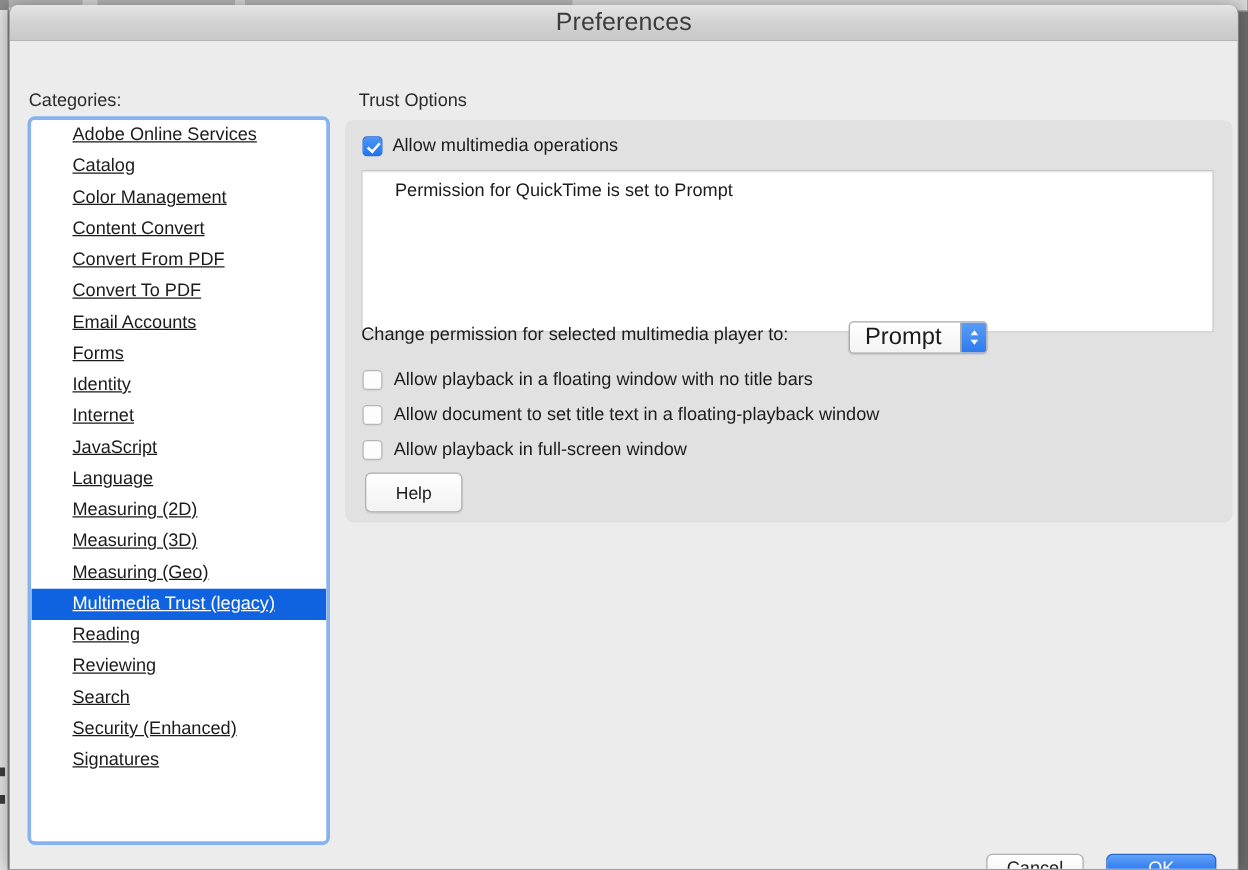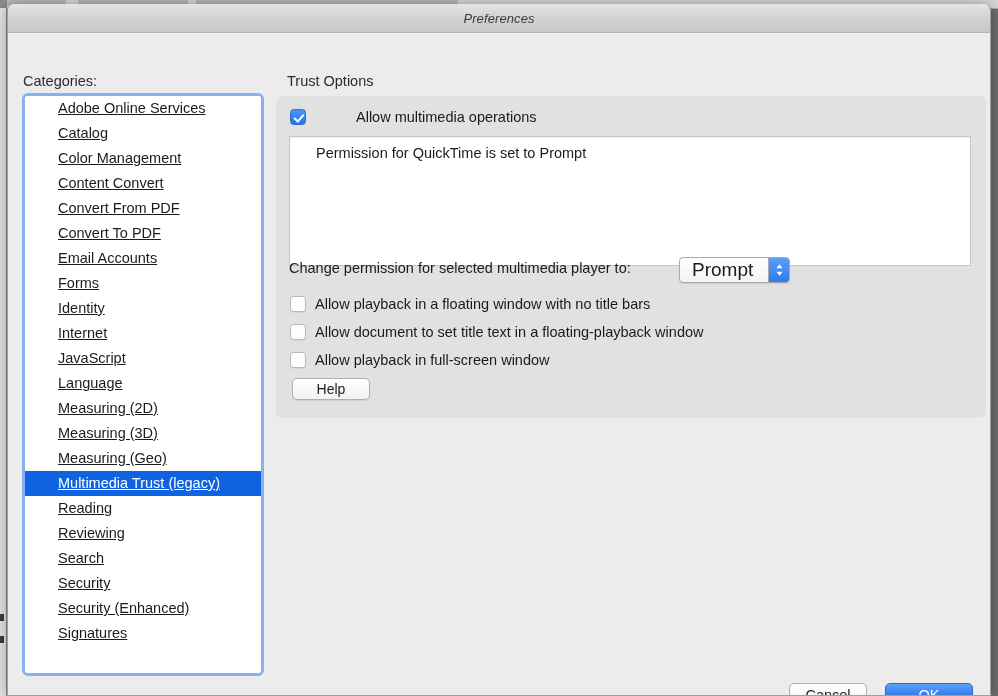--- a/index.html
+++ b/index.html
@@ -80,24 +80,23 @@
     position: relative;
     height: 28px;
     background: linear-gradient(to bottom, #e4e4e4 0%, #d2d2d2 52%, #c8c8c8 100%);
     border-bottom: 1px solid #b3b3b3;
     border-radius: 6px 6px 0 0;
     display: flex;
     align-items: center;
     justify-content: center;
   }
   .titlebar-title {
-    font-size: 13px;
+    font-size: 20px;
     color: #3b3b3b;
     letter-spacing: 0.1px;
-    font-style: italic;
   }
 
   .dialog-body {
     position: relative;
     height: 663px;
     background: #ececec;
   }
 
   
   .categories-label {
@@ -160,21 +159,20 @@
     background: #e1e1e1;
     border-radius: 7px;
   }
 
   .allow-row {
     position: absolute;
     left: 14px;
     top: 13px;
     display: flex;
     align-items: flex-end;
-    gap: 42px;
   }
   .allow-label {
     font-size: 14.5px;
     color: #1b1b1b;
     margin-left: 8px;
   }
 
   .checkbox {
     width: 16px;
     height: 16px;
@@ -282,21 +280,21 @@
   }
   .opt-row.r1 { top: 200px; }
   .opt-row.r2 { top: 228px; }
   .opt-row.r3 { top: 256px; }
 
   .help-button {
     position: absolute;
     left: 16px;
     top: 282px;
     width: 78px;
-    height: 22px;
+    height: 32px;
     background: linear-gradient(to bottom, #ffffff 0%, #f2f2f2 100%);
     border: 1px solid #b0b0b0;
     border-radius: 5px;
     box-shadow: 0 1px 1px rgba(0,0,0,0.08);
     display: flex;
     align-items: center;
     justify-content: center;
     font-size: 14px;
     color: #1b1b1b;
     box-sizing: border-box;
@@ -377,21 +375,20 @@
           <div class="cat-item">Internet</div>
           <div class="cat-item">JavaScript</div>
           <div class="cat-item">Language</div>
           <div class="cat-item">Measuring (2D)</div>
           <div class="cat-item">Measuring (3D)</div>
           <div class="cat-item">Measuring (Geo)</div>
           <div class="cat-item selected">Multimedia Trust (legacy)</div>
           <div class="cat-item">Reading</div>
           <div class="cat-item">Reviewing</div>
           <div class="cat-item">Search</div>
-          <div class="cat-item">Security</div>
           <div class="cat-item">Security (Enhanced)</div>
           <div class="cat-item">Signatures</div>
         </div>
     </div>
 
     <div class="trust-label">Trust Options</div>
 
     <div class="group-box">
 
       <div class="allow-row">

